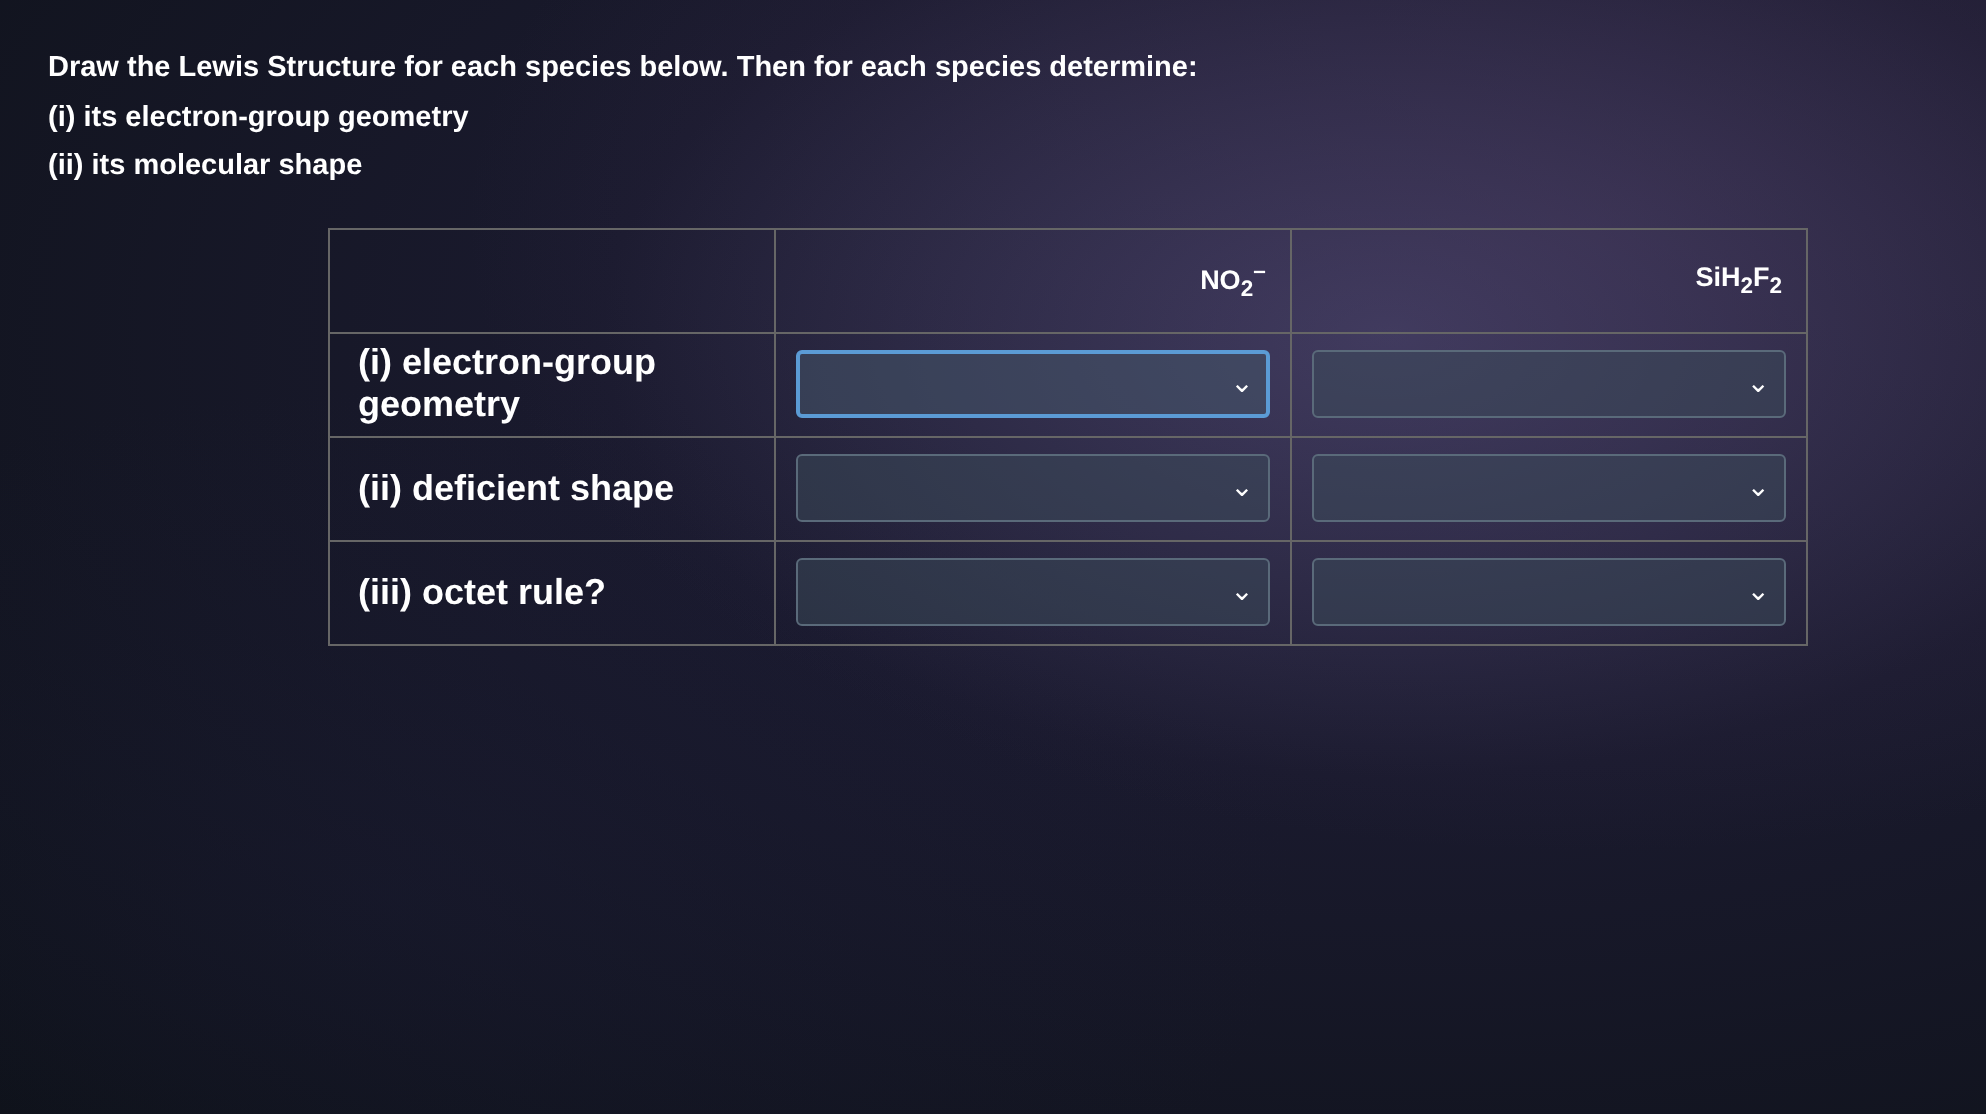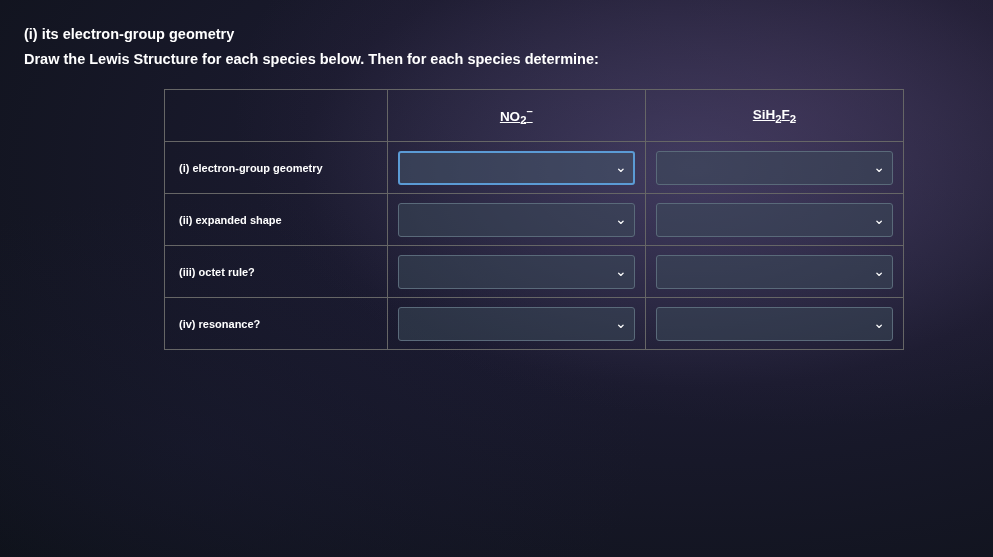--- a/index.html
+++ b/index.html
@@ -60,42 +60,41 @@
     table th, table td {
       border: 1.5px solid #666;
       padding: 0;
     }
 
     .header-row th {
       background: transparent;
       color: #ffffff;
       font-size: 13.5px;
       font-weight: bold;
-      text-align: center;
+      text-align: right;
       padding: 10px 12px;
       height: 52px;
       vertical-align: middle;
-      text-decoration: underline;
     }
 
     .header-row th:first-child {
       width: 220px;
     }
 
     .header-row th:nth-child(2) {
       width: 255px;
     }
 
     .header-row th:nth-child(3) {
       width: 255px;
     }
 
     .label-col {
       color: #ffffff;
-      font-size: 11px;
+      font-size: 18px;
       font-weight: bold;
       padding: 0 14px;
       width: 220px;
       height: 52px;
       vertical-align: middle;
     }
 
     .dropdown-cell {
       padding: 8px 10px;
       vertical-align: middle;
@@ -153,22 +152,23 @@
     .data-row td {
       background: transparent;
     }
   </style>
 </head>
 <body>
 
 <div class="content">
 
   <div class="instructions">
+    <p>Draw the Lewis Structure for each species below. Then for each species determine:</p>
     <p>(i) its electron-group geometry</p>
-    <p>Draw the Lewis Structure for each species below. Then for each species determine:</p>
+    <p>(ii) its molecular shape</p>
   </div>
 
   <div class="table-wrapper">
     <table>
       <thead>
         <tr class="header-row">
           <th></th>
           <th>NO<sub>2</sub><sup>–</sup></th>
           <th>SiH<sub>2</sub>F<sub>2</sub></th>
         </tr>
@@ -203,21 +203,21 @@
                 <option value="tetrahedral">tetrahedral</option>
                 <option value="seesaw">seesaw</option>
                 <option value="T-shaped">T-shaped</option>
                 <option value="octahedral">octahedral</option>
               </select>
             </div>
           </td>
         </tr>
 
         <tr class="data-row">
-          <td class="label-col">(ii) expanded shape</td>
+          <td class="label-col">(ii) deficient shape</td>
           <td class="dropdown-cell">
             <div class="select-wrapper">
               <select class="dropdown-no-highlight">
                 <option value=""></option>
                 <option value="linear">linear</option>
                 <option value="bent">bent</option>
                 <option value="trigonal planar">trigonal planar</option>
                 <option value="trigonal pyramidal">trigonal pyramidal</option>
                 <option value="tetrahedral">tetrahedral</option>
                 <option value="seesaw">seesaw</option>
@@ -258,38 +258,17 @@
               <select class="dropdown-no-highlight">
                 <option value=""></option>
                 <option value="follows octet rule">follows octet rule</option>
                 <option value="electron deficient">electron deficient</option>
                 <option value="expanded octet">expanded octet</option>
               </select>
             </div>
           </td>
         </tr>
 
-        <tr class="data-row">
-          <td class="label-col">(iv) resonance?</td>
-          <td class="dropdown-cell">
-            <div class="select-wrapper">
-              <select class="dropdown-no-highlight">
-                <option value=""></option>
-                <option value="yes">yes</option>
-                <option value="no">no</option>
-              </select>
-            </div>
-          </td>
-          <td class="dropdown-cell">
-            <div class="select-wrapper">
-              <select class="dropdown-no-highlight">
-                <option value=""></option>
-                <option value="yes">yes</option>
-                <option value="no">no</option>
-              </select>
-            </div>
-          </td>
-        </tr>
       </tbody>
     </table>
   </div>
 
 </div>
 
 </body></html>

